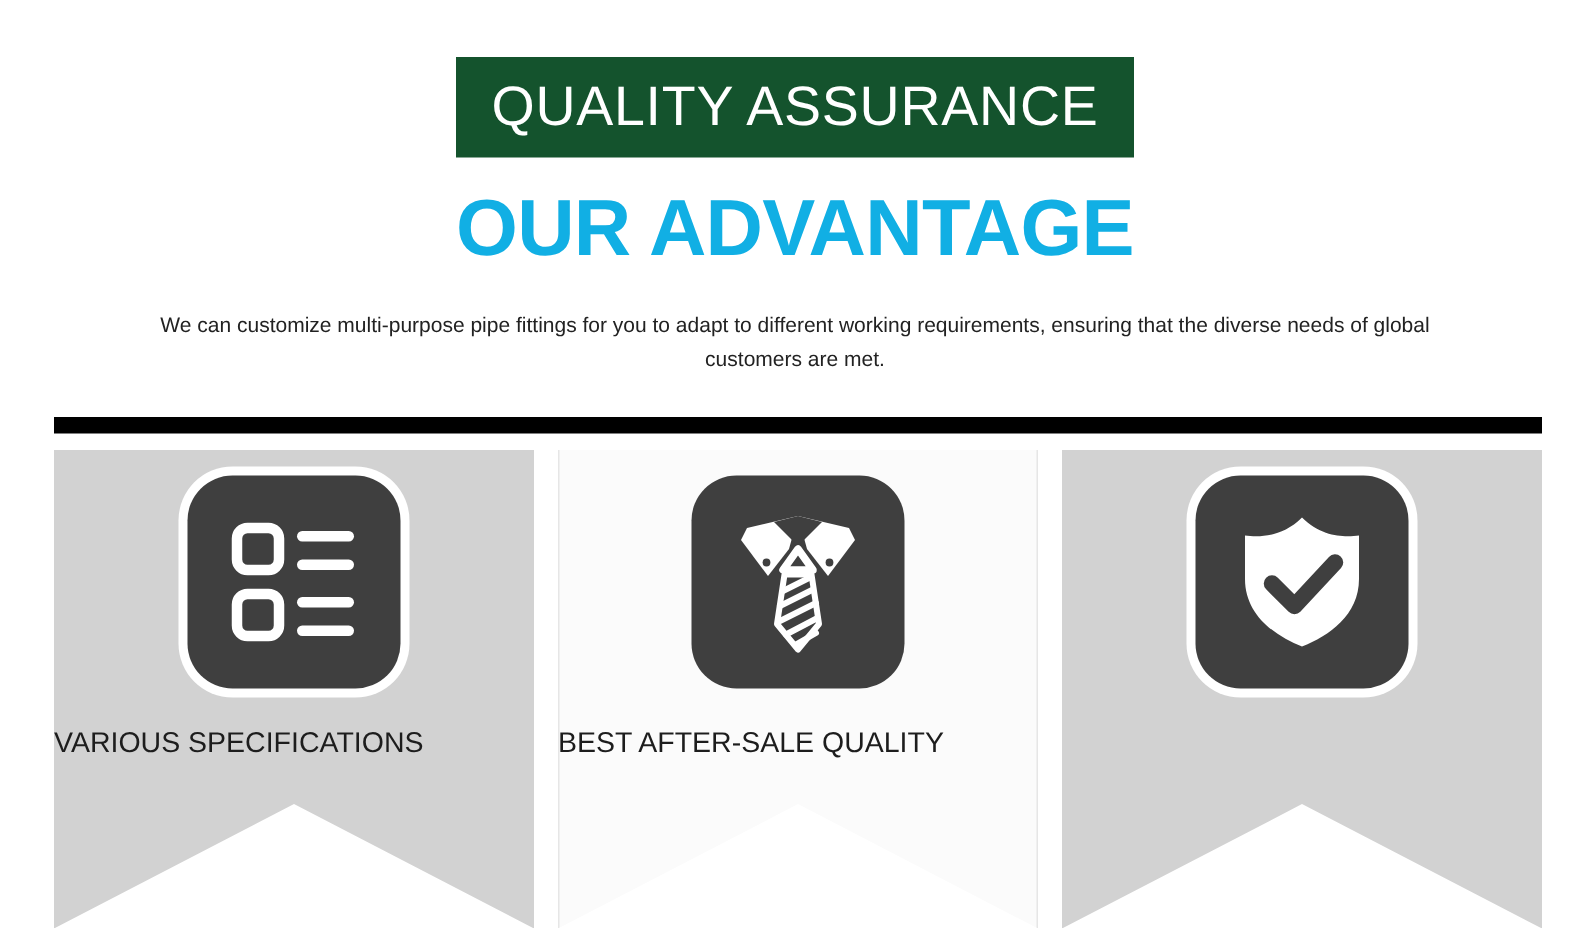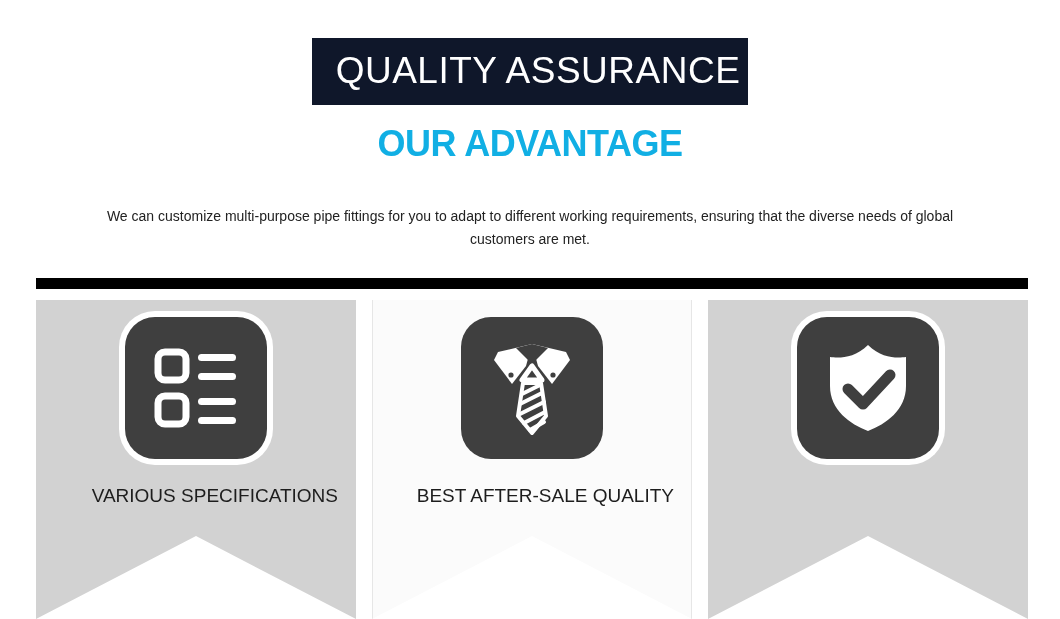--- a/index.html
+++ b/index.html
@@ -23,37 +23,37 @@
   
   .eyebrow-wrap {
     position: absolute;
     top: 38px;
     left: 0;
     width: 1060px;
     text-align: center;
   }
   .eyebrow {
     display: inline-block;
-    background: #0f172a;
+    background: #14532d;
     color: #ffffff;
     font-size: 37px;
     line-height: 1;
     letter-spacing: 0.5px;
-    padding: 14px 8px 16px 24px;
+    padding: 14px 24px 16px 24px;
     font-weight: 400;
   }
 
   .headline {
     position: absolute;
     top: 126px;
     left: 0;
     width: 1060px;
     text-align: center;
     color: #11AFE4;
-    font-size: 36px;
+    font-size: 53px;
     font-weight: bold;
     line-height: 1;
     letter-spacing: -0.5px;
   }
 
   .subtext {
     position: absolute;
     top: 205px;
     left: 50%;
     transform: translateX(-50%);
@@ -126,22 +126,22 @@
     justify-content: center;
   }
   .card.tone-dark .icon-tile {
     box-shadow: 0 0 0 6px #ffffff;
   }
   .icon-tile svg { display: block; }
 
   .card-label {
     margin-top: 22px;
     width: 100%;
-    padding: 0 18px;
-    text-align: right;
+    padding: 0 0;
+    text-align: left;
     color: #1d1d1d;
     font-size: 19px;
     line-height: 1.55;
     font-weight: 400;
   }
 </style>
 </head>
 <body>
 
 <div class="page">

